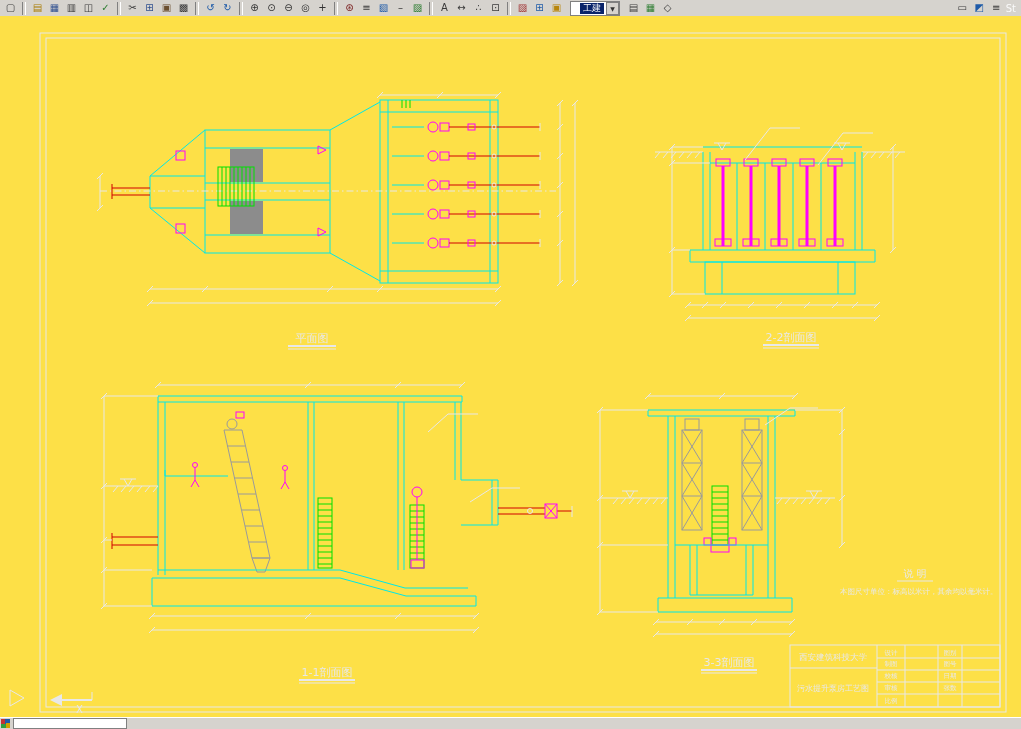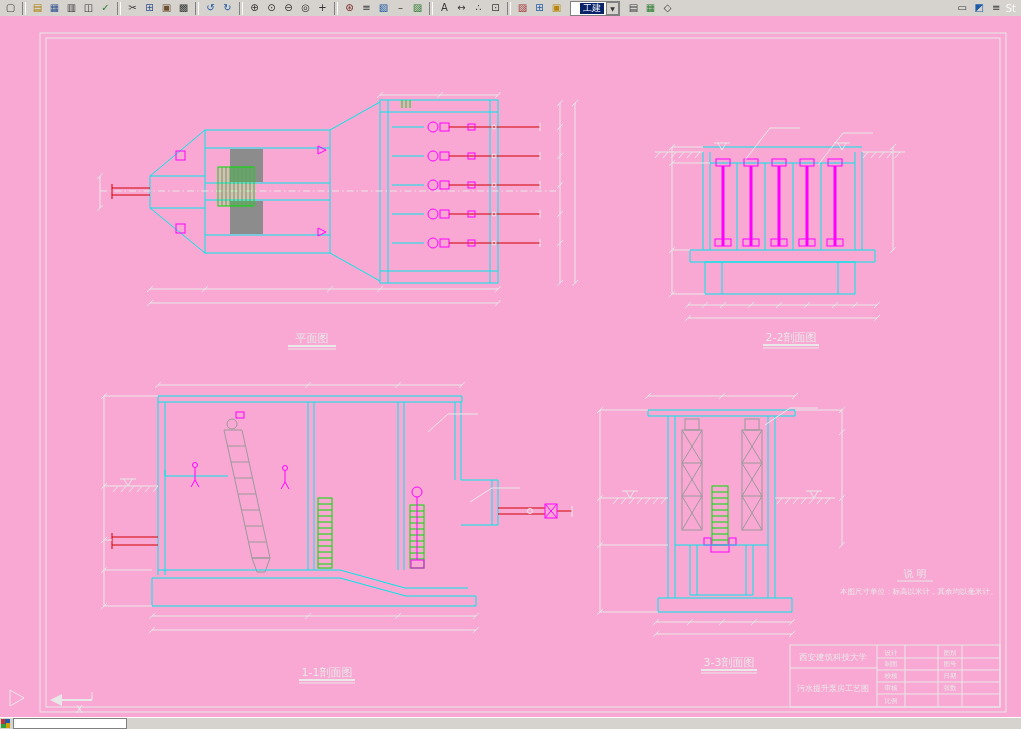--- a/index.html
+++ b/index.html
@@ -18,21 +18,21 @@
           margin:0 3px;}
   .layer-box{height:13px;background:#fff;border:1px solid #808080;
              display:flex;align-items:center;margin:0 4px;padding-left:9px;}
   .layer-sel{background:#0a246a;color:#fff;font-size:9px;line-height:11px;padding:0 3px;}
   .layer-arrow{width:11px;height:11px;background:#d6d3ce;border:1px solid #808080;
                font-size:6px;display:flex;align-items:center;justify-content:center;color:#333;margin-left:2px;}
   .tb-spacer{flex:1;}
   .corner-text{color:#fafafa;font-size:10px;padding-right:3px;}
 
   
-  .canvas{position:absolute;top:16px;left:0;right:0;bottom:11px;background:#f9a8d4;text-align:center;}
+  .canvas{position:absolute;top:16px;left:0;right:0;bottom:11px;background:#fde047;text-align:center;}
   svg{display:block;}
   .c{stroke:#00e8e8;fill:none;stroke-width:1;}
   .w{stroke:#e8e8e8;fill:none;stroke-width:1;}
   .w2{stroke:#e8e8e8;fill:none;stroke-width:2;}
   .dash{stroke-dasharray:7 3 1.5 3;}
   .m{stroke:#ff00ff;fill:none;stroke-width:1;}
   .mT{stroke:#ff00ff;fill:none;stroke-width:3;}
   .g{stroke:#00e000;fill:none;stroke-width:1;}
   .r{stroke:#d00000;fill:none;stroke-width:1;}
   .gray{stroke:#9a9a9a;fill:none;stroke-width:1;}

